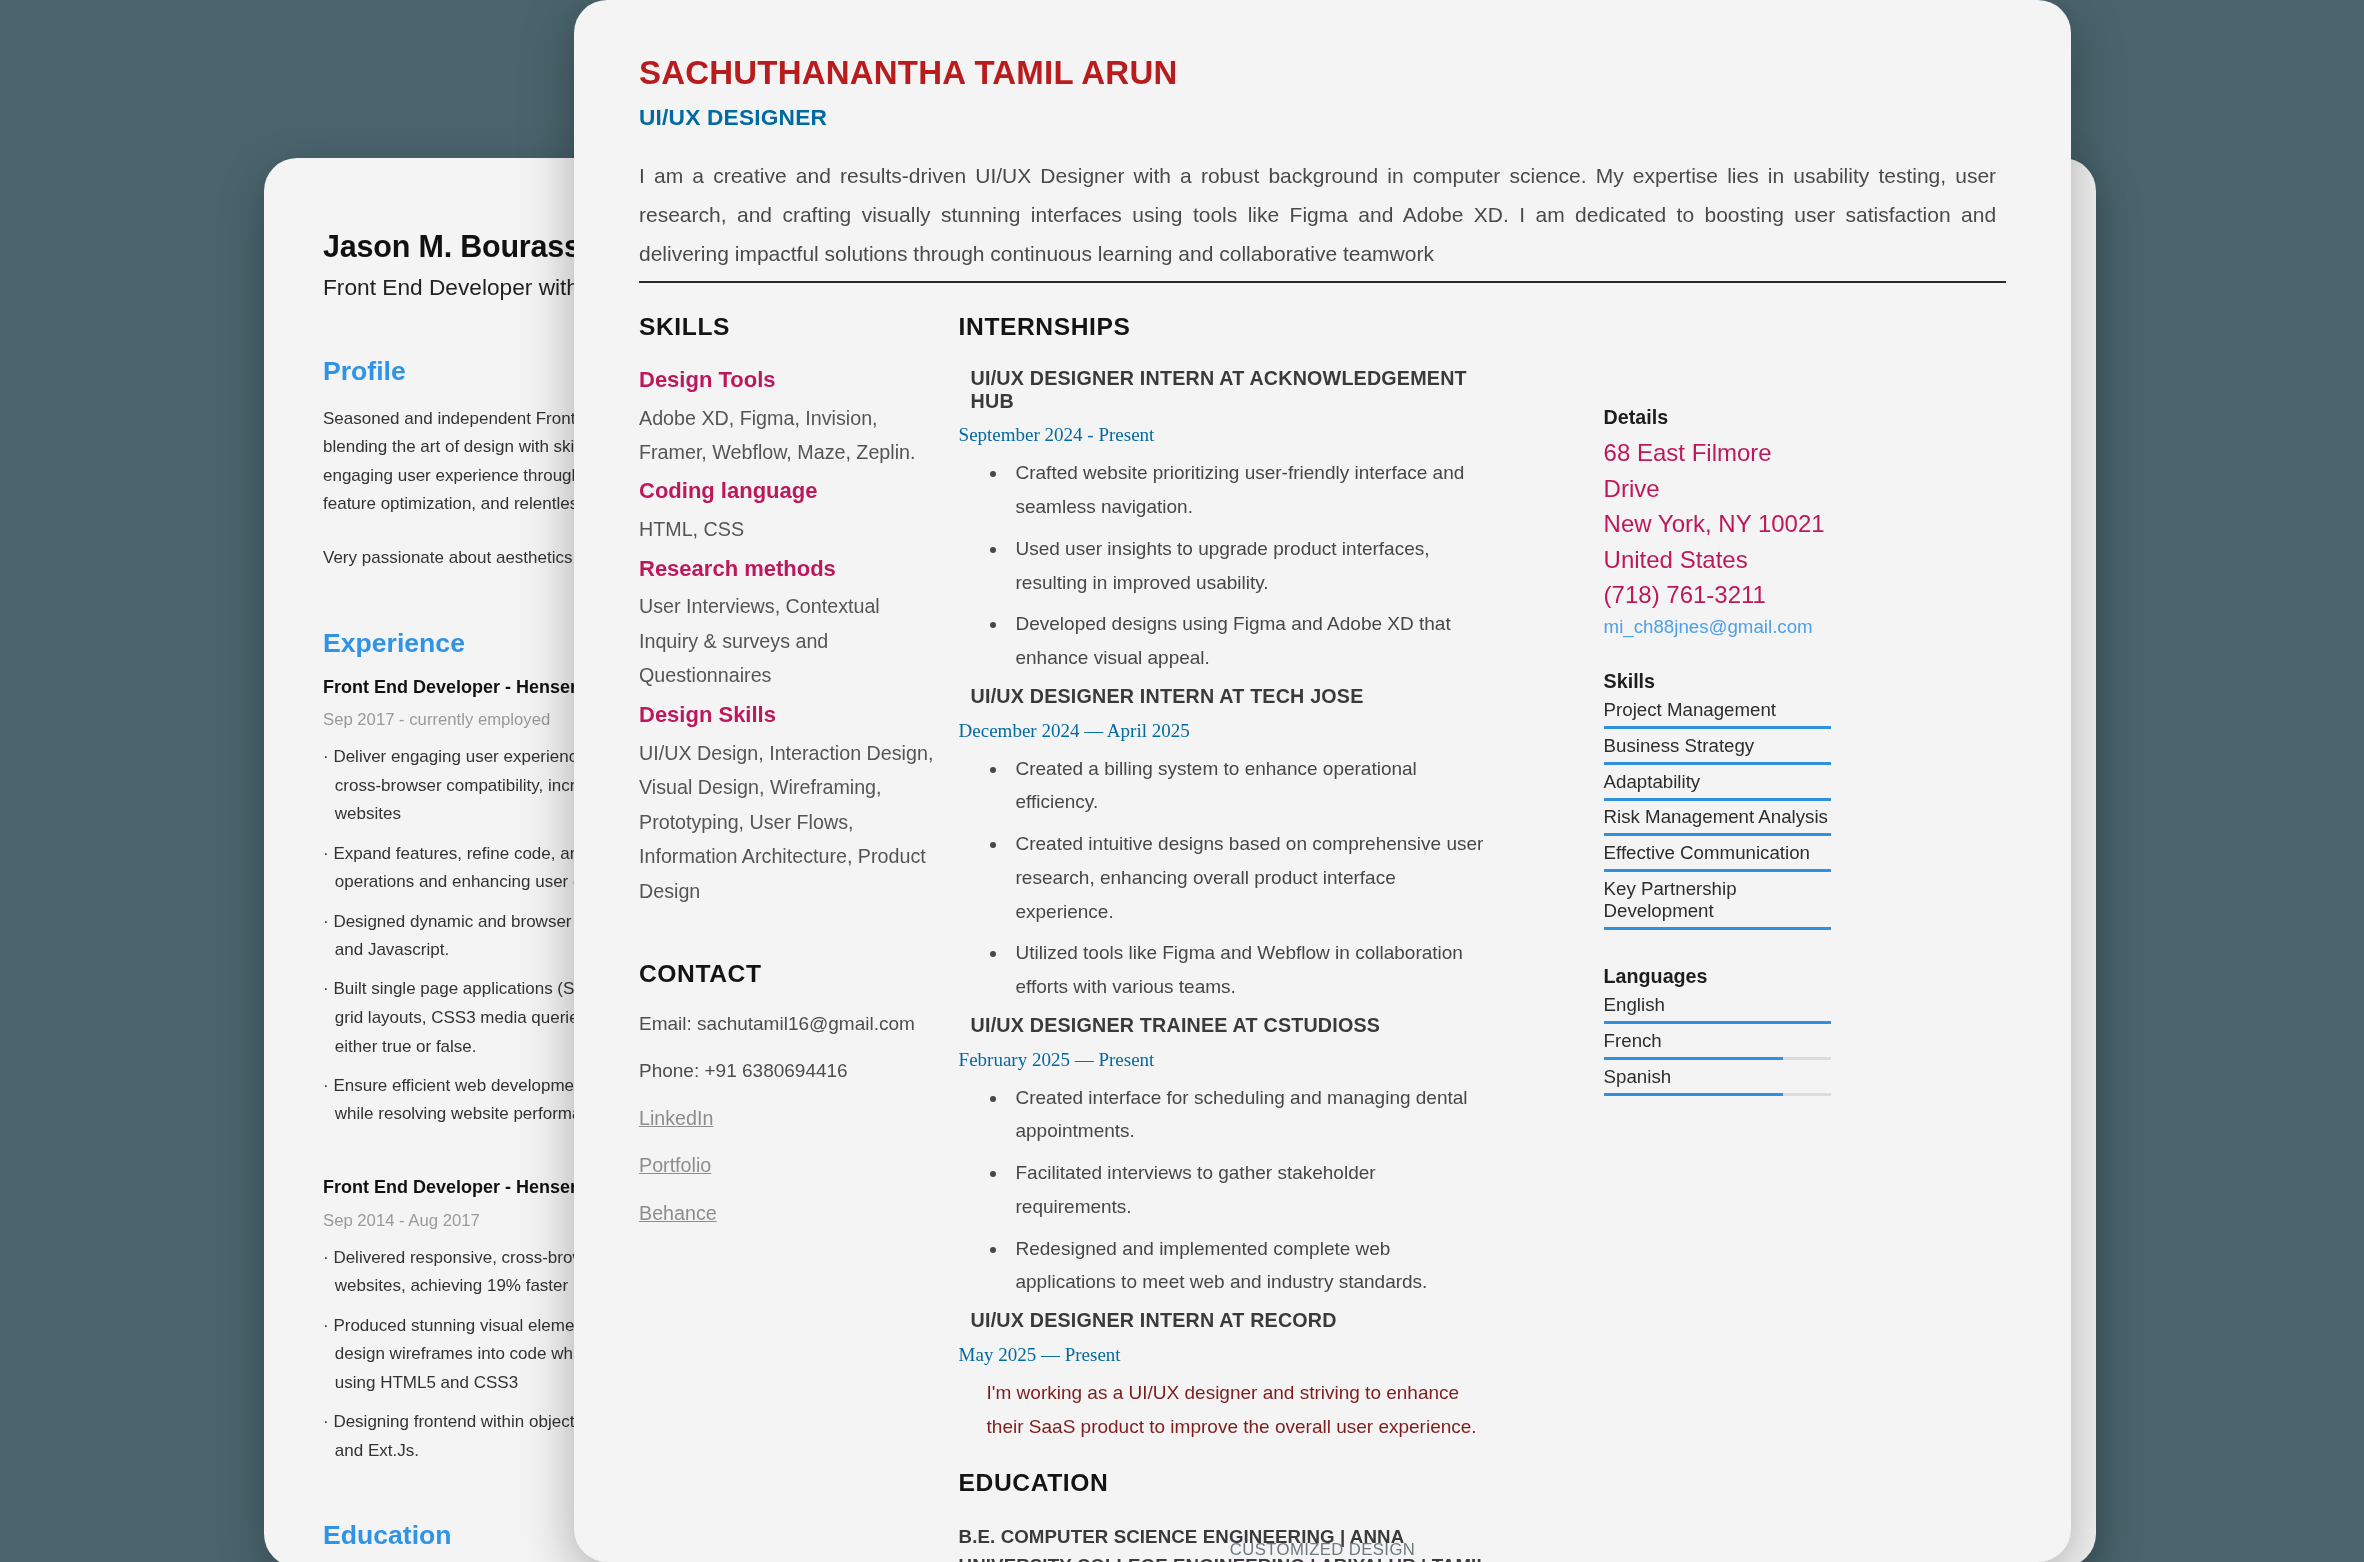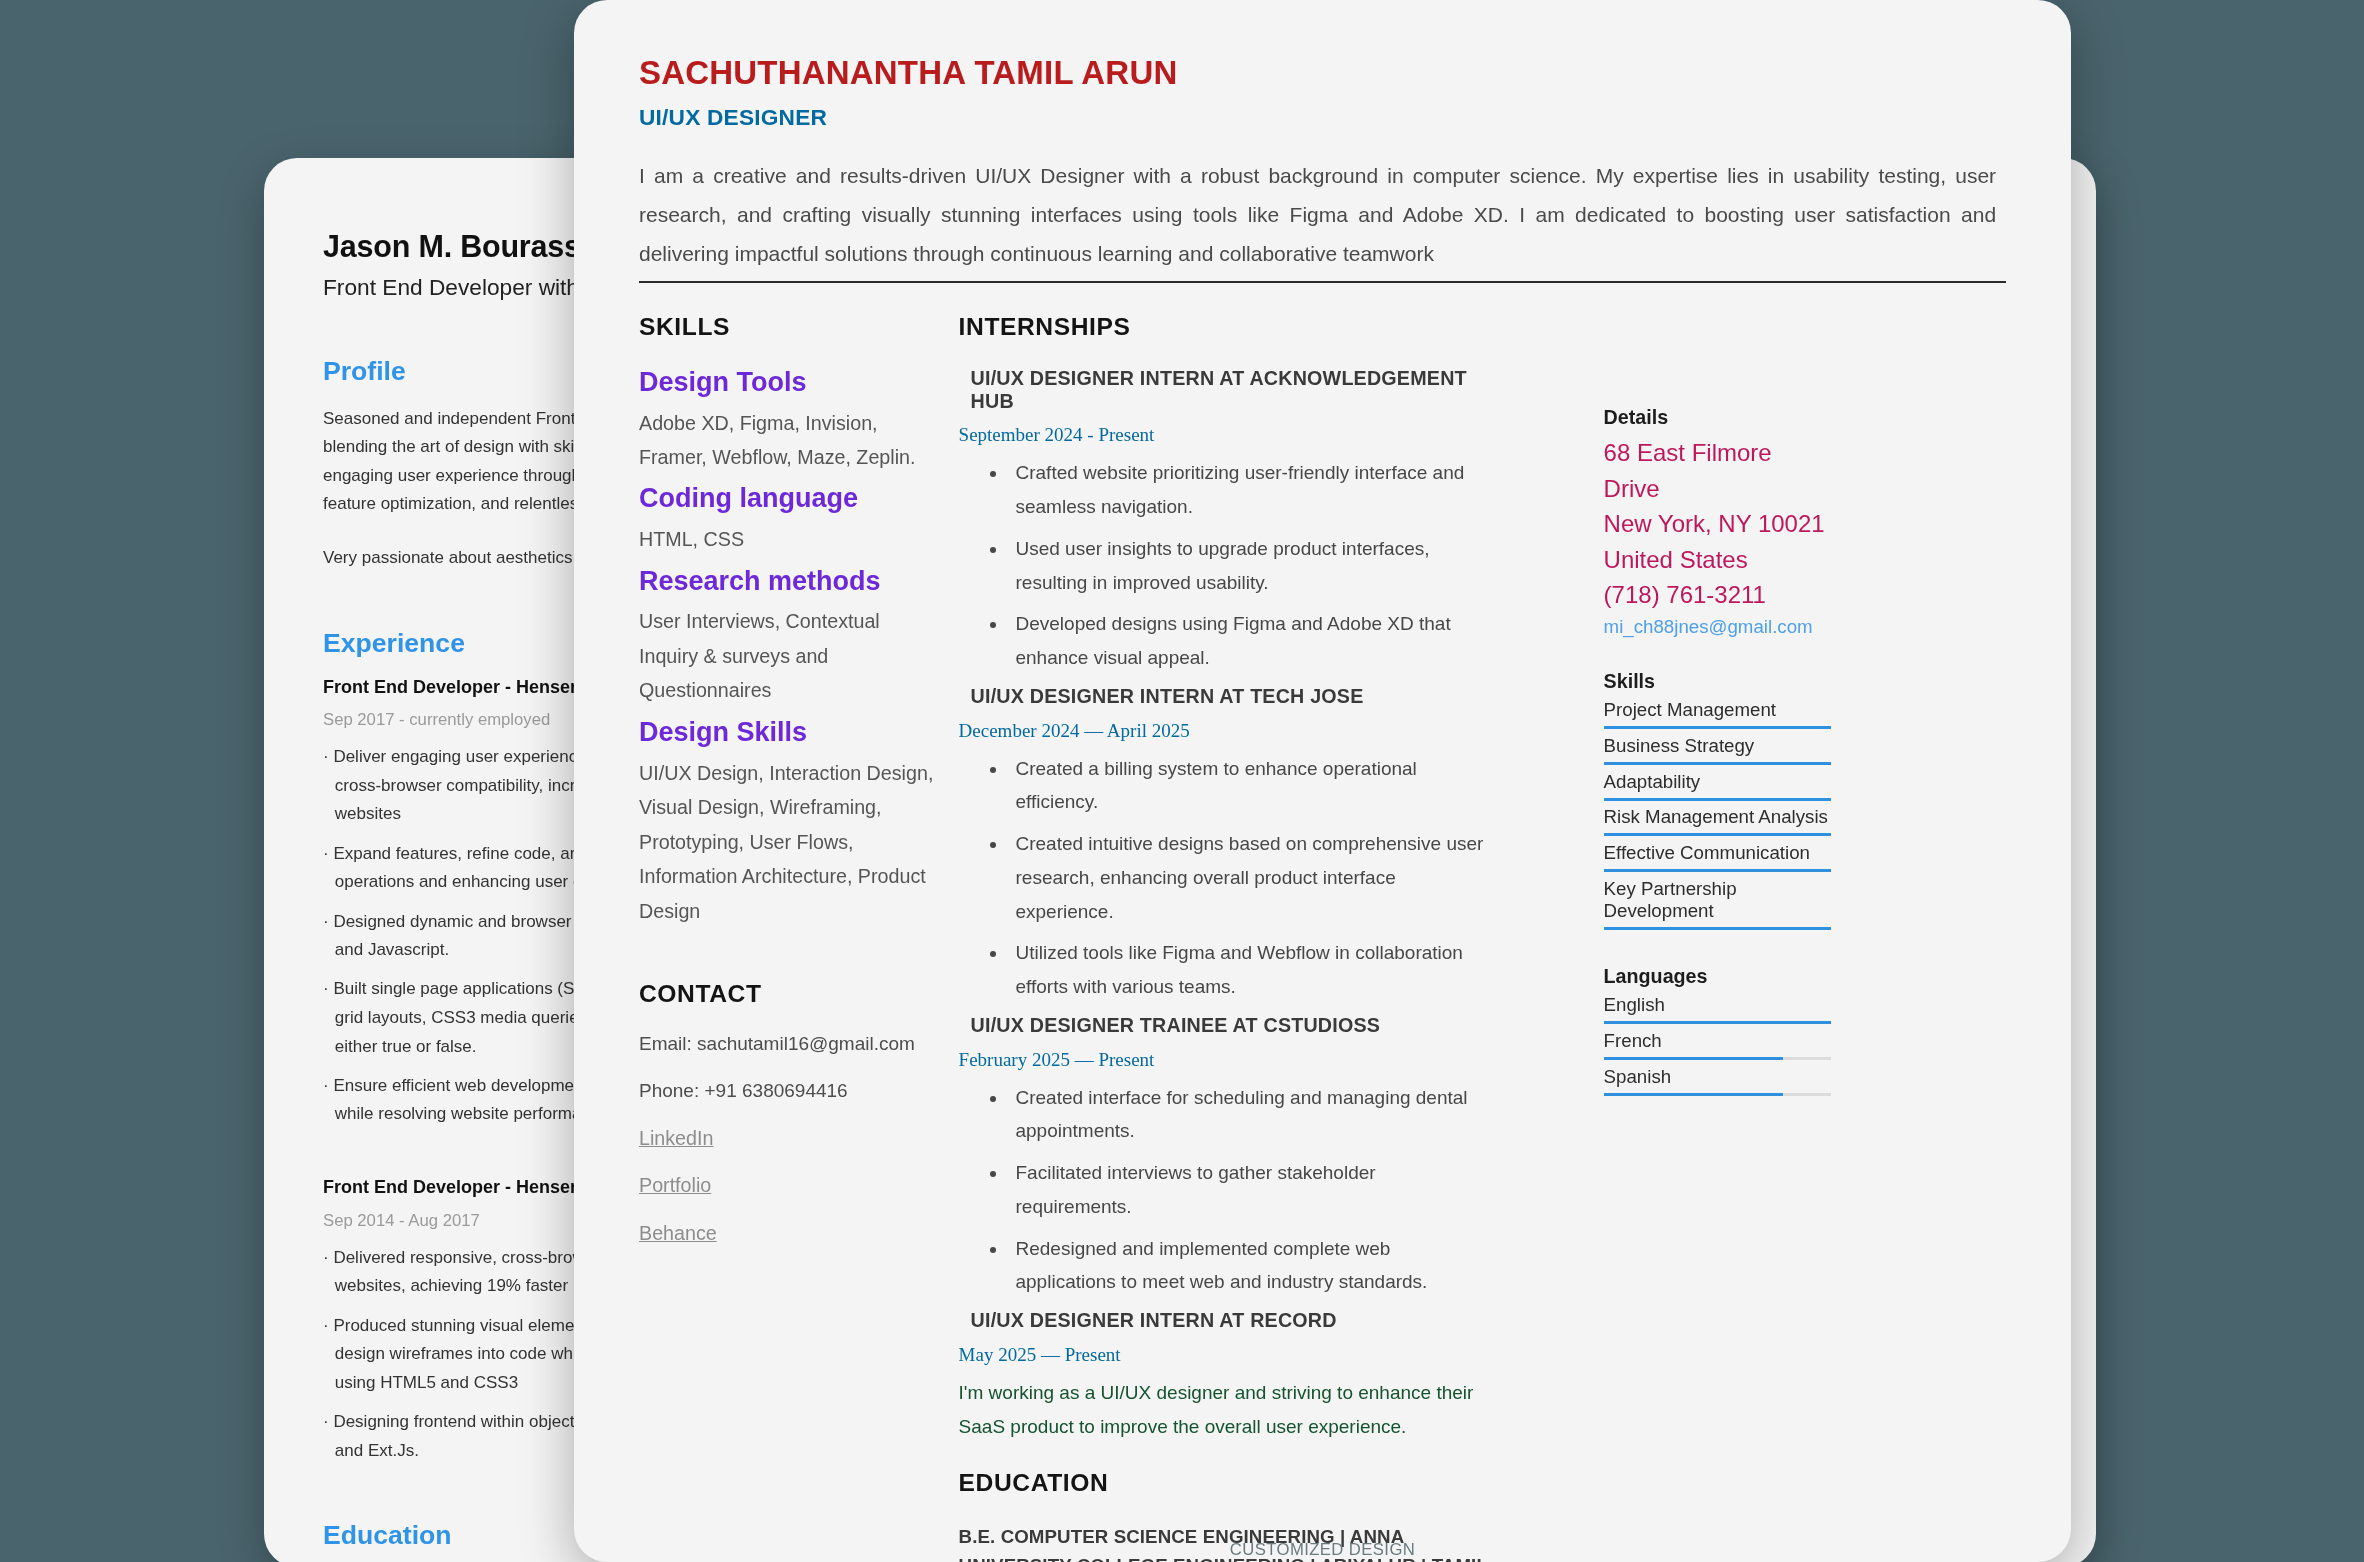--- a/index.html
+++ b/index.html
@@ -135,23 +135,23 @@
   .col-right { width: 227px; padding-top: 123px; margin-left: 108px; flex: none; }
 
   .sec-title {
     font-size: 24.6px;
     font-weight: bold;
     color: #141414;
     letter-spacing: 0.6px;
     margin-bottom: 25.6px;
   }
   .sk-label {
-    font-size: 27px;
-    font-weight: bold;
-    color: #6d28d9;
+    font-size: 22px;
+    font-weight: bold;
+    color: #be185d;
     margin-bottom: 7.9px;
   }
   .sk-text {
     font-size: 19.7px;
     color: #555;
     line-height: 1.75;
     margin-bottom: 8.9px;
   }
   .contact-line {
     font-size: 19px;
@@ -187,23 +187,24 @@
   }
   .job-bullets li {
     font-size: 19px;
     color: #474747;
     line-height: 1.78;
     margin-bottom: 7.9px;
     padding-left: 7.9px;
   }
   .job-para {
     font-size: 19px;
-    color: #14532d;
+    color: #7f1d1d;
     line-height: 1.78;
     margin-bottom: 11.8px;
+    margin-left: 28px;
   }
   .block-gap { height: 13.8px; }
 
   .edu-entry {
     font-size: 18.7px;
     font-weight: bold;
     color: #3a3a3a;
     line-height: 1.55;
     letter-spacing: 0.1px;
     margin-bottom: 35px;

